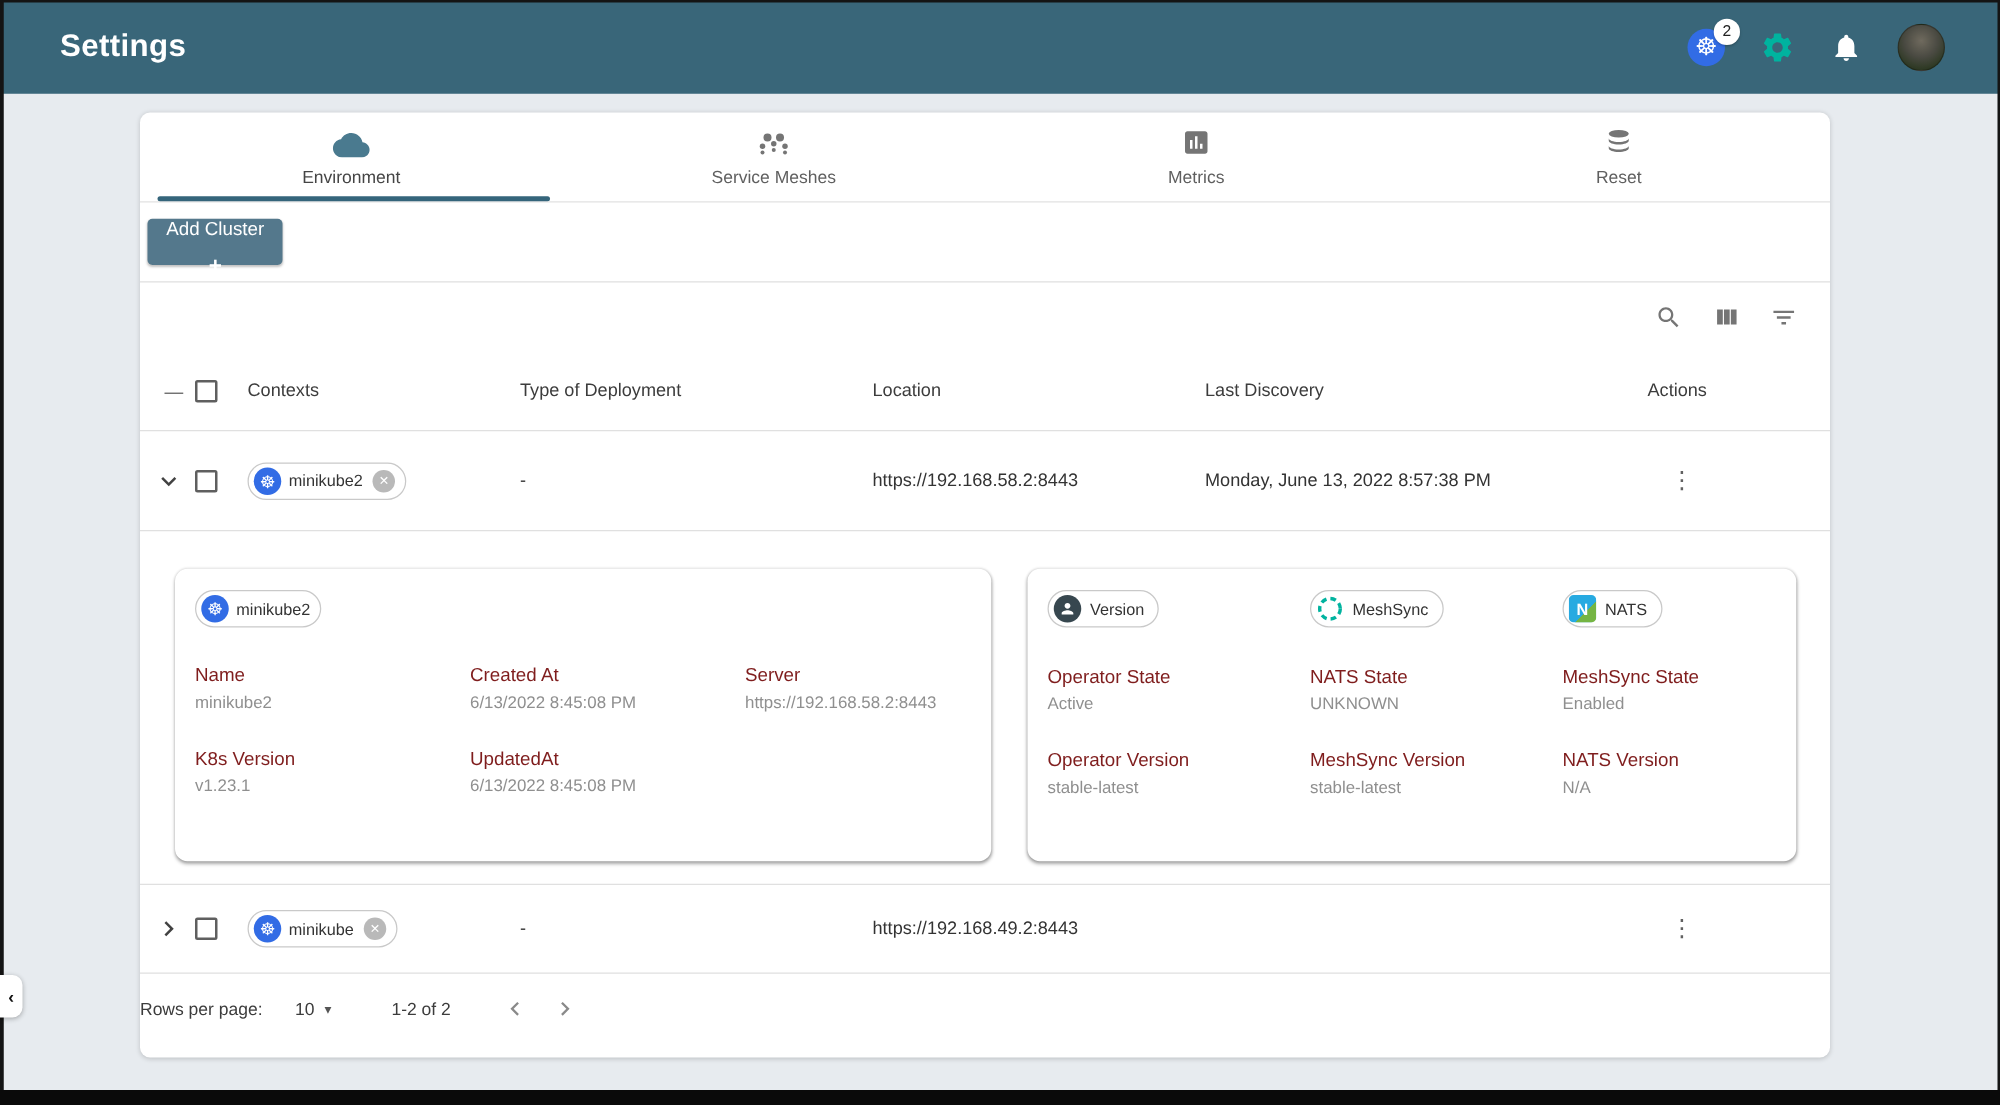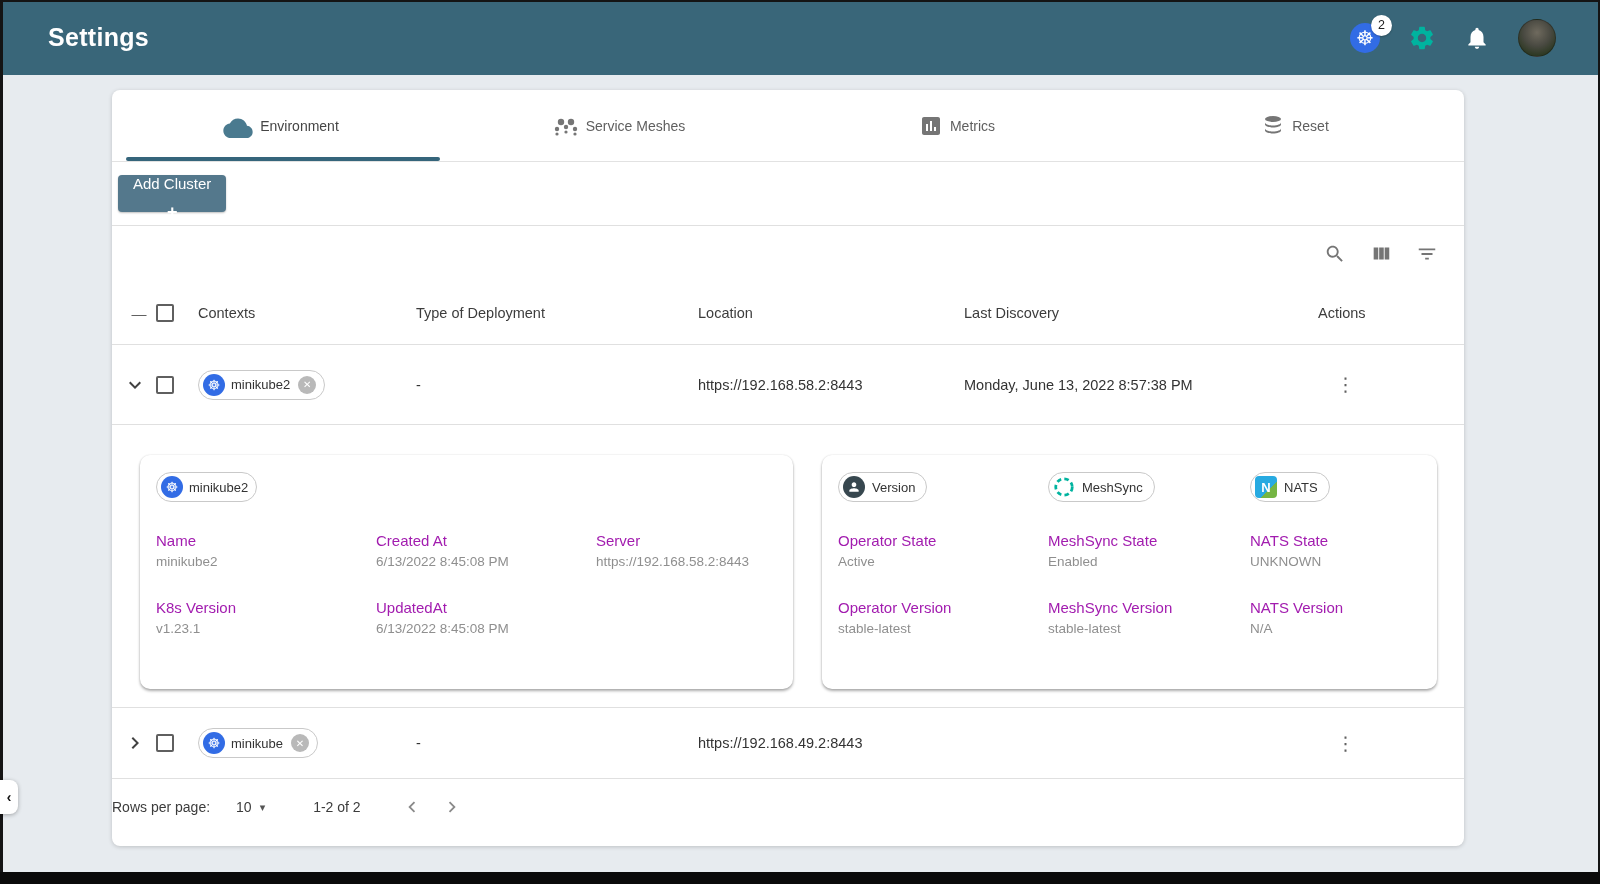--- a/index.html
+++ b/index.html
@@ -19,21 +19,21 @@
   .k8s-header-icon{position:relative;width:30px;height:30px;border-radius:50%;background:#326CE5;display:flex;align-items:center;justify-content:center;color:#fff;font-size:20px;line-height:1;cursor:pointer;}
   .k8s-badge{position:absolute;top:-8px;right:-12px;width:21px;height:21px;border-radius:50%;background:#fff;color:#222;font-size:12.5px;display:flex;align-items:center;justify-content:center;box-shadow:0 1px 2px rgba(0,0,0,.25);}
   .hdr-svg{display:block;cursor:pointer;}
   .avatar{width:38px;height:38px;border-radius:50%;background:radial-gradient(circle at 50% 35%, #6f6a5e 0%, #4a4a42 45%, #2f3a25 75%, #243018 100%);border:1px solid rgba(0,0,0,.25);cursor:pointer;}
 
   
   .main-card{position:absolute;left:112px;top:90px;width:1352px;height:756px;background:#fff;border-radius:8px;box-shadow:0 1px 4px rgba(0,0,0,.18);}
 
   
   .tabs{display:grid;grid-template-columns:repeat(4,1fr);height:72px;border-bottom:1px solid #e2e2e2;}
-  .tab{position:relative;display:flex;flex-direction:row;align-items:center;justify-content:center;gap:7px;color:#5f5f5f;font-size:14px;cursor:pointer;}
+  .tab{position:relative;display:flex;flex-direction:column;align-items:center;justify-content:center;gap:7px;color:#5f5f5f;font-size:14px;cursor:pointer;}
   .tab .tab-icon{height:24px;display:flex;align-items:flex-end;}
   .tab.active .tab-label{color:#454545;}
   .tab-indicator{position:absolute;bottom:0;left:14px;right:10px;height:4px;background:#35657b;border-radius:2px;}
 
   
   .add-row{padding:13px 0 13px 6px;border-bottom:1px solid #e0e0e0;}
   .add-cluster-btn{display:inline-flex;align-items:center;gap:11px;height:37px;padding:0 15px;background:#54788c;color:#fff;font-size:15px;border:none;border-radius:4px;cursor:pointer;box-shadow:0 1px 2px rgba(0,0,0,.25);font-family:inherit;flex-direction:column;}
   .add-plus{font-size:18px;font-weight:bold;line-height:1;}
 
   
@@ -58,21 +58,21 @@
   .expanded{border-top:1px solid #e0e0e0;border-bottom:1px solid #e0e0e0;padding:30px 27px 18px 28px;display:flex;gap:29px;background:#fff;}
   .detail-card{border-radius:10px;background:#fff;box-shadow:0 2px 3px rgba(0,0,0,.32), 0 0 2px rgba(0,0,0,.12);padding:17px 16px 24px 16px;height:234px;}
   .detail-card.left{width:653px;}
   .detail-card.right{width:615px;}
   .chips-row{display:grid;margin-bottom:30px;}
   .left .chips-row{grid-template-columns:1fr;}
   .right .chips-row{grid-template-columns:210px 202px 1fr;}
   .fields-grid{display:grid;row-gap:30px;}
   .left .fields-grid{grid-template-columns:220px 220px 1fr;}
   .right .fields-grid{grid-template-columns:210px 202px 1fr;}
-  .field-label{font-size:15px;color:#a21caf;margin-bottom:5px;}
+  .field-label{font-size:15px;color:#7f1d1d;margin-bottom:5px;}
   .field-value{font-size:13.5px;color:#8f8f8f;}
   .svc-chip{display:inline-flex;align-items:center;gap:7px;border:1px solid #c9c9c9;border-radius:16px;background:#fff;padding:3px 11px 3px 4px;max-width:max-content;cursor:pointer;}
   .operator-icon{width:22px;height:22px;border-radius:50%;background:#37474f;display:flex;align-items:center;justify-content:center;}
   .meshsync-icon{width:22px;height:22px;display:block;}
   .nats-icon{width:22px;height:22px;border-radius:4px;background:linear-gradient(to bottom right, rgba(0,0,0,0) 62%, #75b543 62%), #27AAE1;color:#fff;font-size:13px;font-weight:bold;display:flex;align-items:center;justify-content:center;}
 
   
   .pagination{height:57px;display:flex;align-items:center;justify-content:flex-start;padding-right:22px;font-size:14px;color:#3c3c3c;}
   .rpp-label{margin-right:26px;}
   .rpp-select{display:flex;align-items:center;gap:8px;cursor:pointer;margin-right:48px;}
@@ -263,26 +263,26 @@
             <span class="chip-label">NATS</span>
           </span>
         </span>
       </div>
       <div class="fields-grid">
         <div>
           <div class="field-label">Operator State</div>
           <div class="field-value">Active</div>
         </div>
         <div>
+          <div class="field-label">NATS State</div>
+          <div class="field-value">UNKNOWN</div>
+        </div>
+        <div>
           <div class="field-label">MeshSync State</div>
           <div class="field-value">Enabled</div>
-        </div>
-        <div>
-          <div class="field-label">NATS State</div>
-          <div class="field-value">UNKNOWN</div>
         </div>
         <div>
           <div class="field-label">Operator Version</div>
           <div class="field-value">stable-latest</div>
         </div>
         <div>
           <div class="field-label">MeshSync Version</div>
           <div class="field-value">stable-latest</div>
         </div>
         <div>

